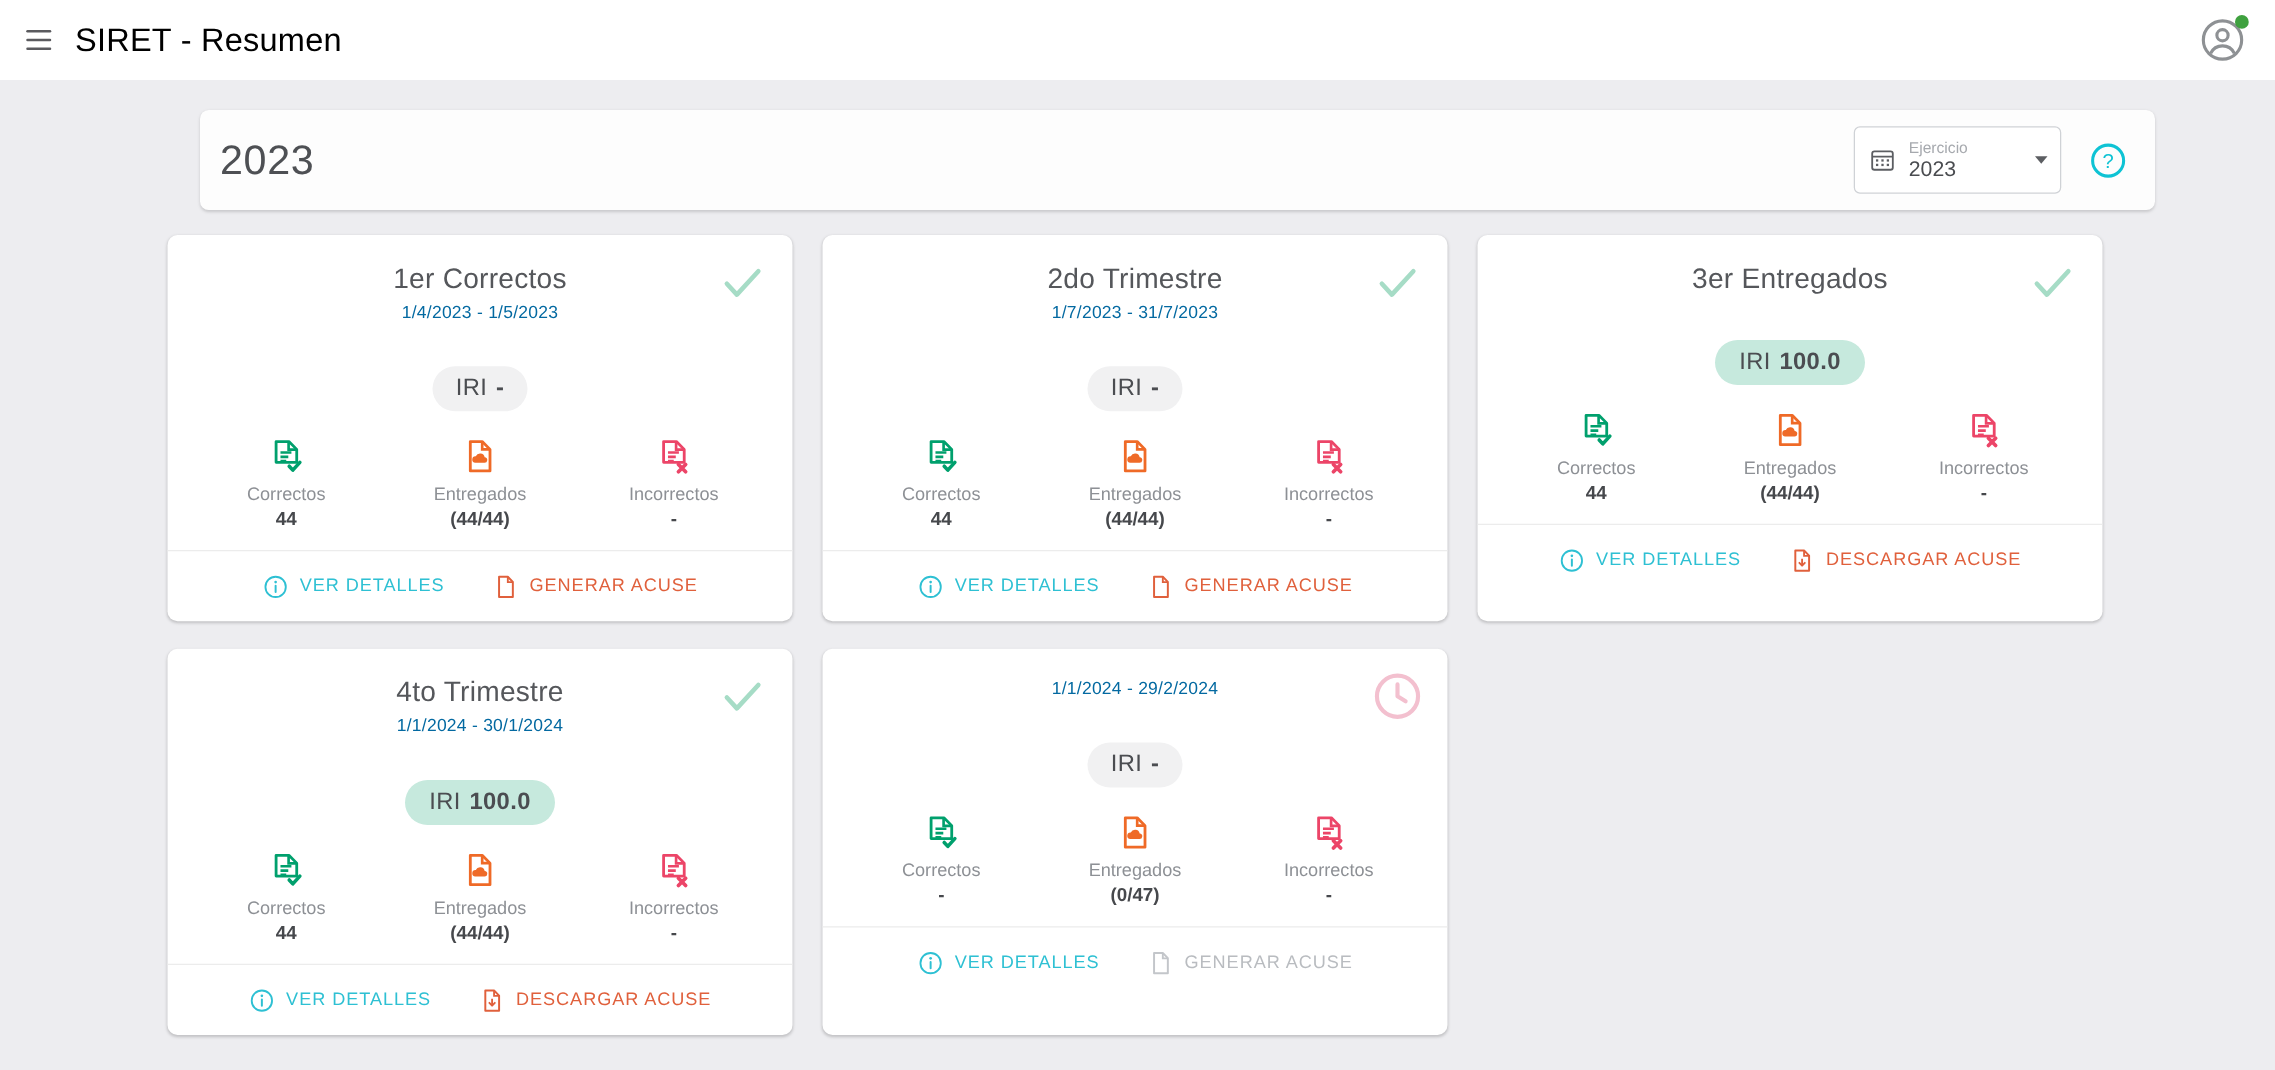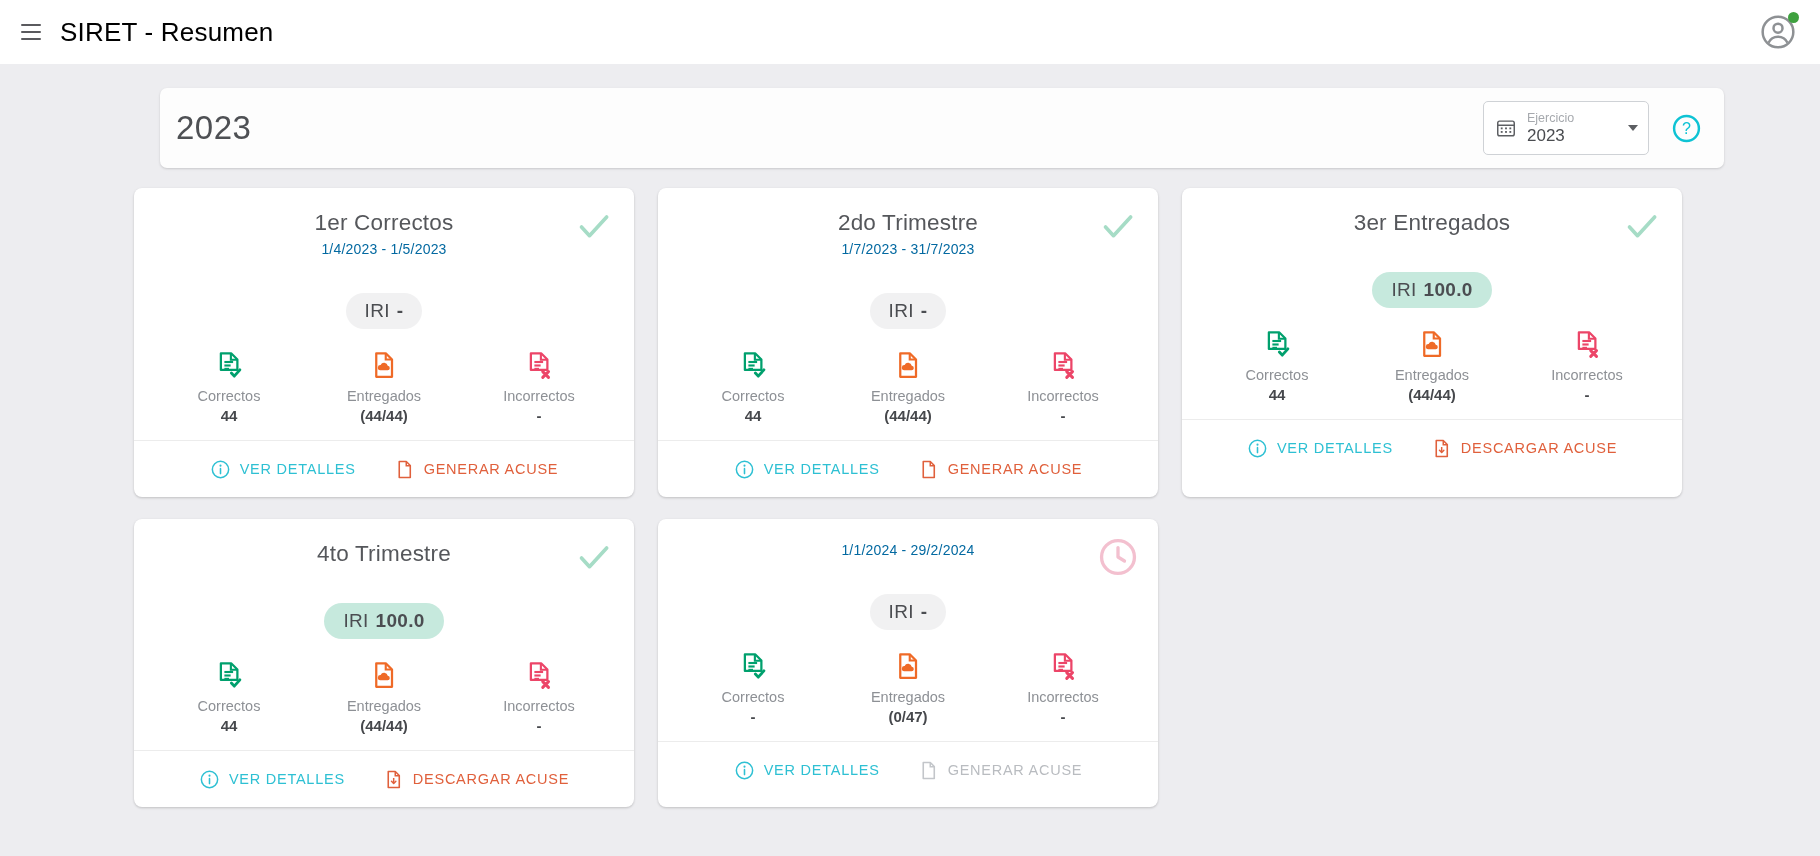--- a/index.html
+++ b/index.html
@@ -449,20 +449,21 @@
       </div>
     </div>
 
     <div class="card">
       <div class="card-status">
         <svg width="40" height="40" viewBox="0 0 24 24">
           <path d="M4.5 12.6l4.8 5.2L19.6 6.6" fill="none" stroke="#a6dcc6" stroke-width="2.2" stroke-linecap="round" stroke-linejoin="round"></path>
         </svg>
       </div>
       <div class="card-title">4to Trimestre</div>
+      <div class="card-dates">1/1/2024 - 30/1/2024</div>
       <div class="iri-wrap">
         <div class="iri-badge good">
           <span>IRI</span>
           <span class="iri-value">100.0</span>
         </div>
       </div>
       <div class="stats">
         <div class="stat">
           <div class="stat-icon">
             <svg width="30" height="30" viewBox="0 0 24 24">

